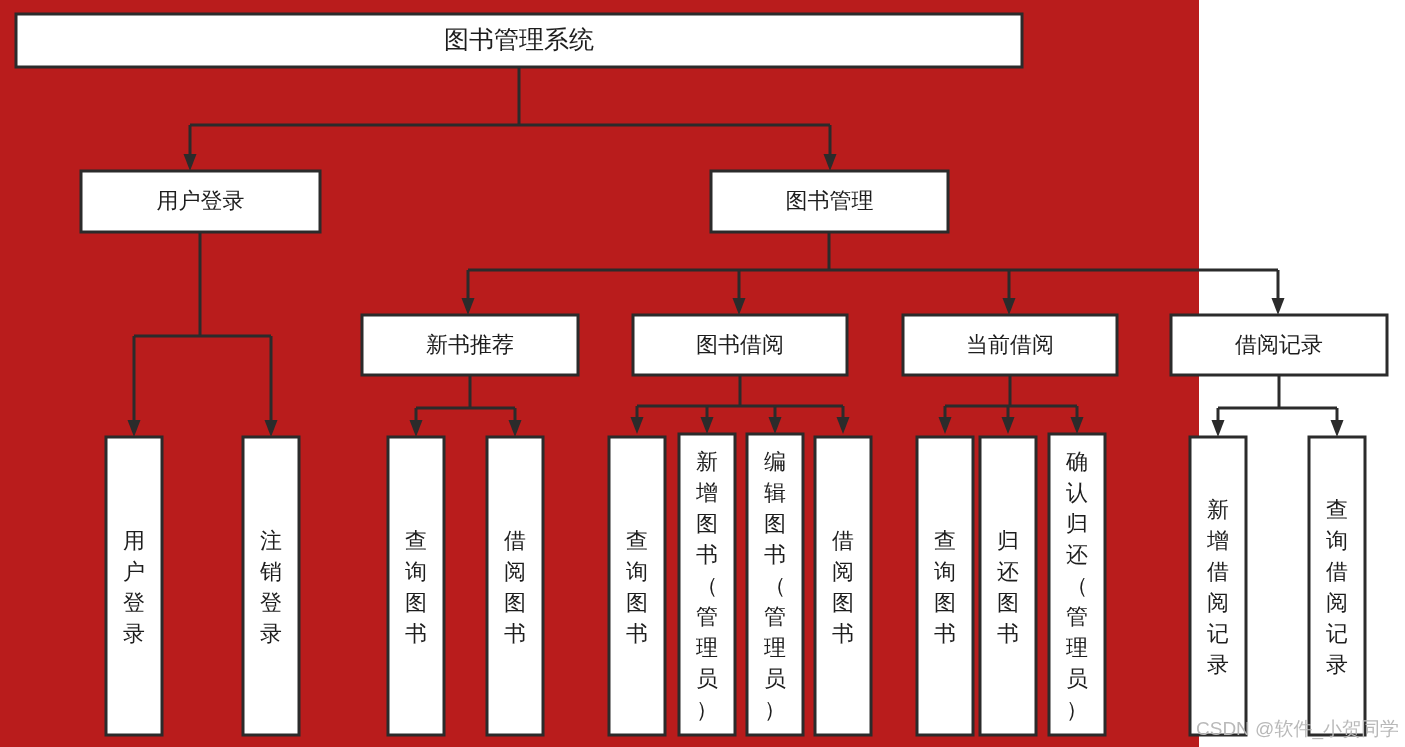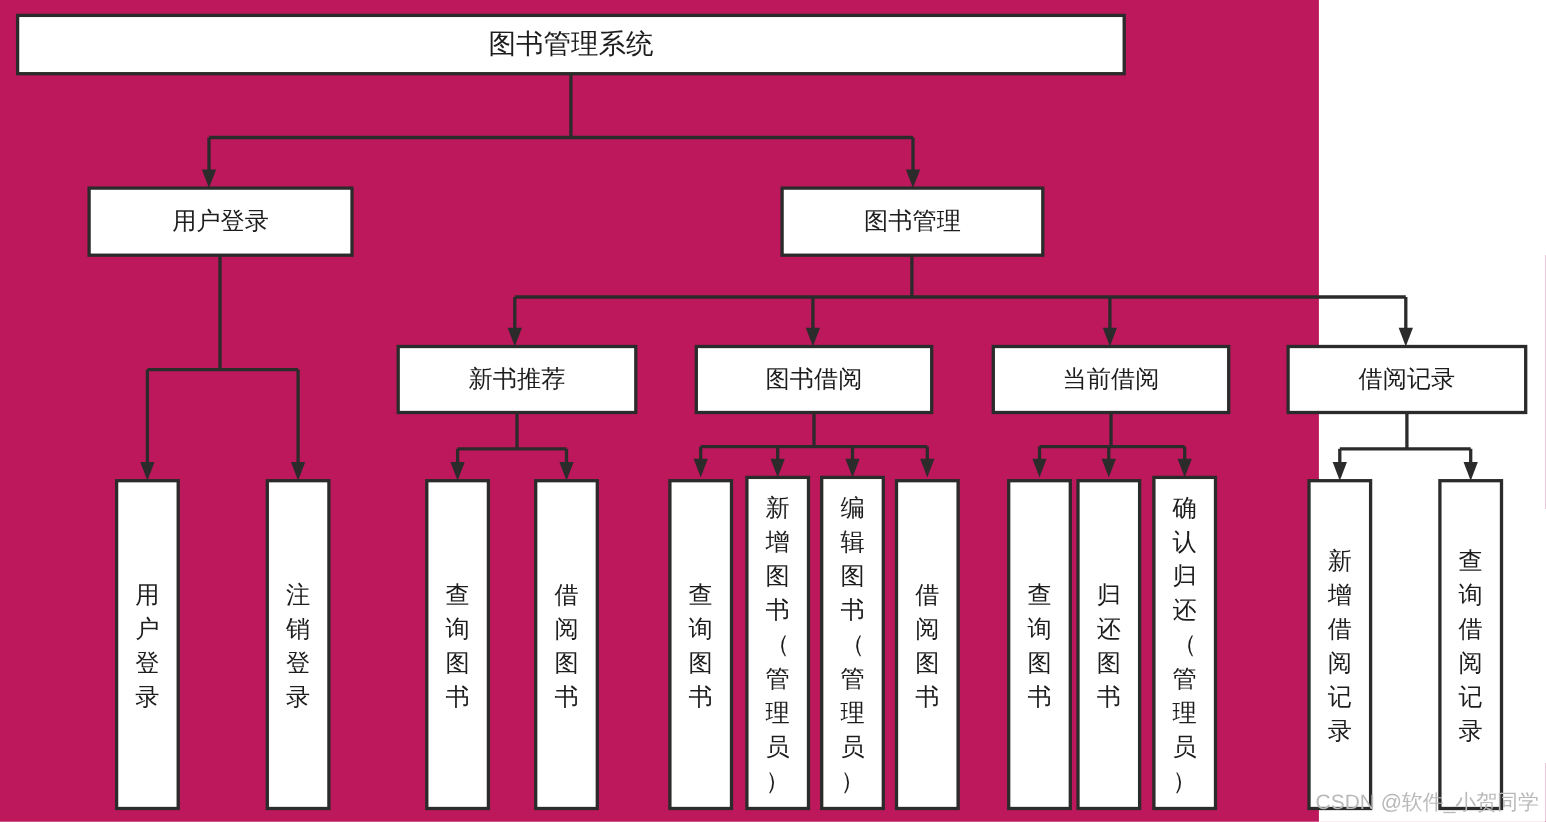--- a/index.html
+++ b/index.html
@@ -1,21 +1,21 @@
 <!DOCTYPE html>
 <html><head>
 <meta charset="utf-8">
 <style>
   html,body{margin:0;padding:0;background:#ffffff;}
   body{
     width:1405px;height:747px;
     font-family:"Liberation Sans","DejaVu Sans",sans-serif;
     overflow:hidden;
   }
-  #stage{position:relative;width:1199px;height:747px;background:#be185d;}
+  #stage{position:relative;width:1199px;height:747px;background:#b91c1c;}
   svg.diagram{position:absolute;left:0;top:0;width:1405px;height:747px;}
   .boxrect{fill:#ffffff;stroke:#2b2b2b;stroke-width:3;}
   .conn{stroke:#2b2b2b;stroke-width:3;fill:none;stroke-linecap:butt;}
   .arrowhead{fill:#2b2b2b;stroke:none;}
   .htext{
     font-family:"Liberation Sans","DejaVu Sans",sans-serif;
     font-size:22px;fill:#1d1d1d;text-anchor:middle;
     dominant-baseline:middle;
   }
   .htext.big{font-size:25px;}

